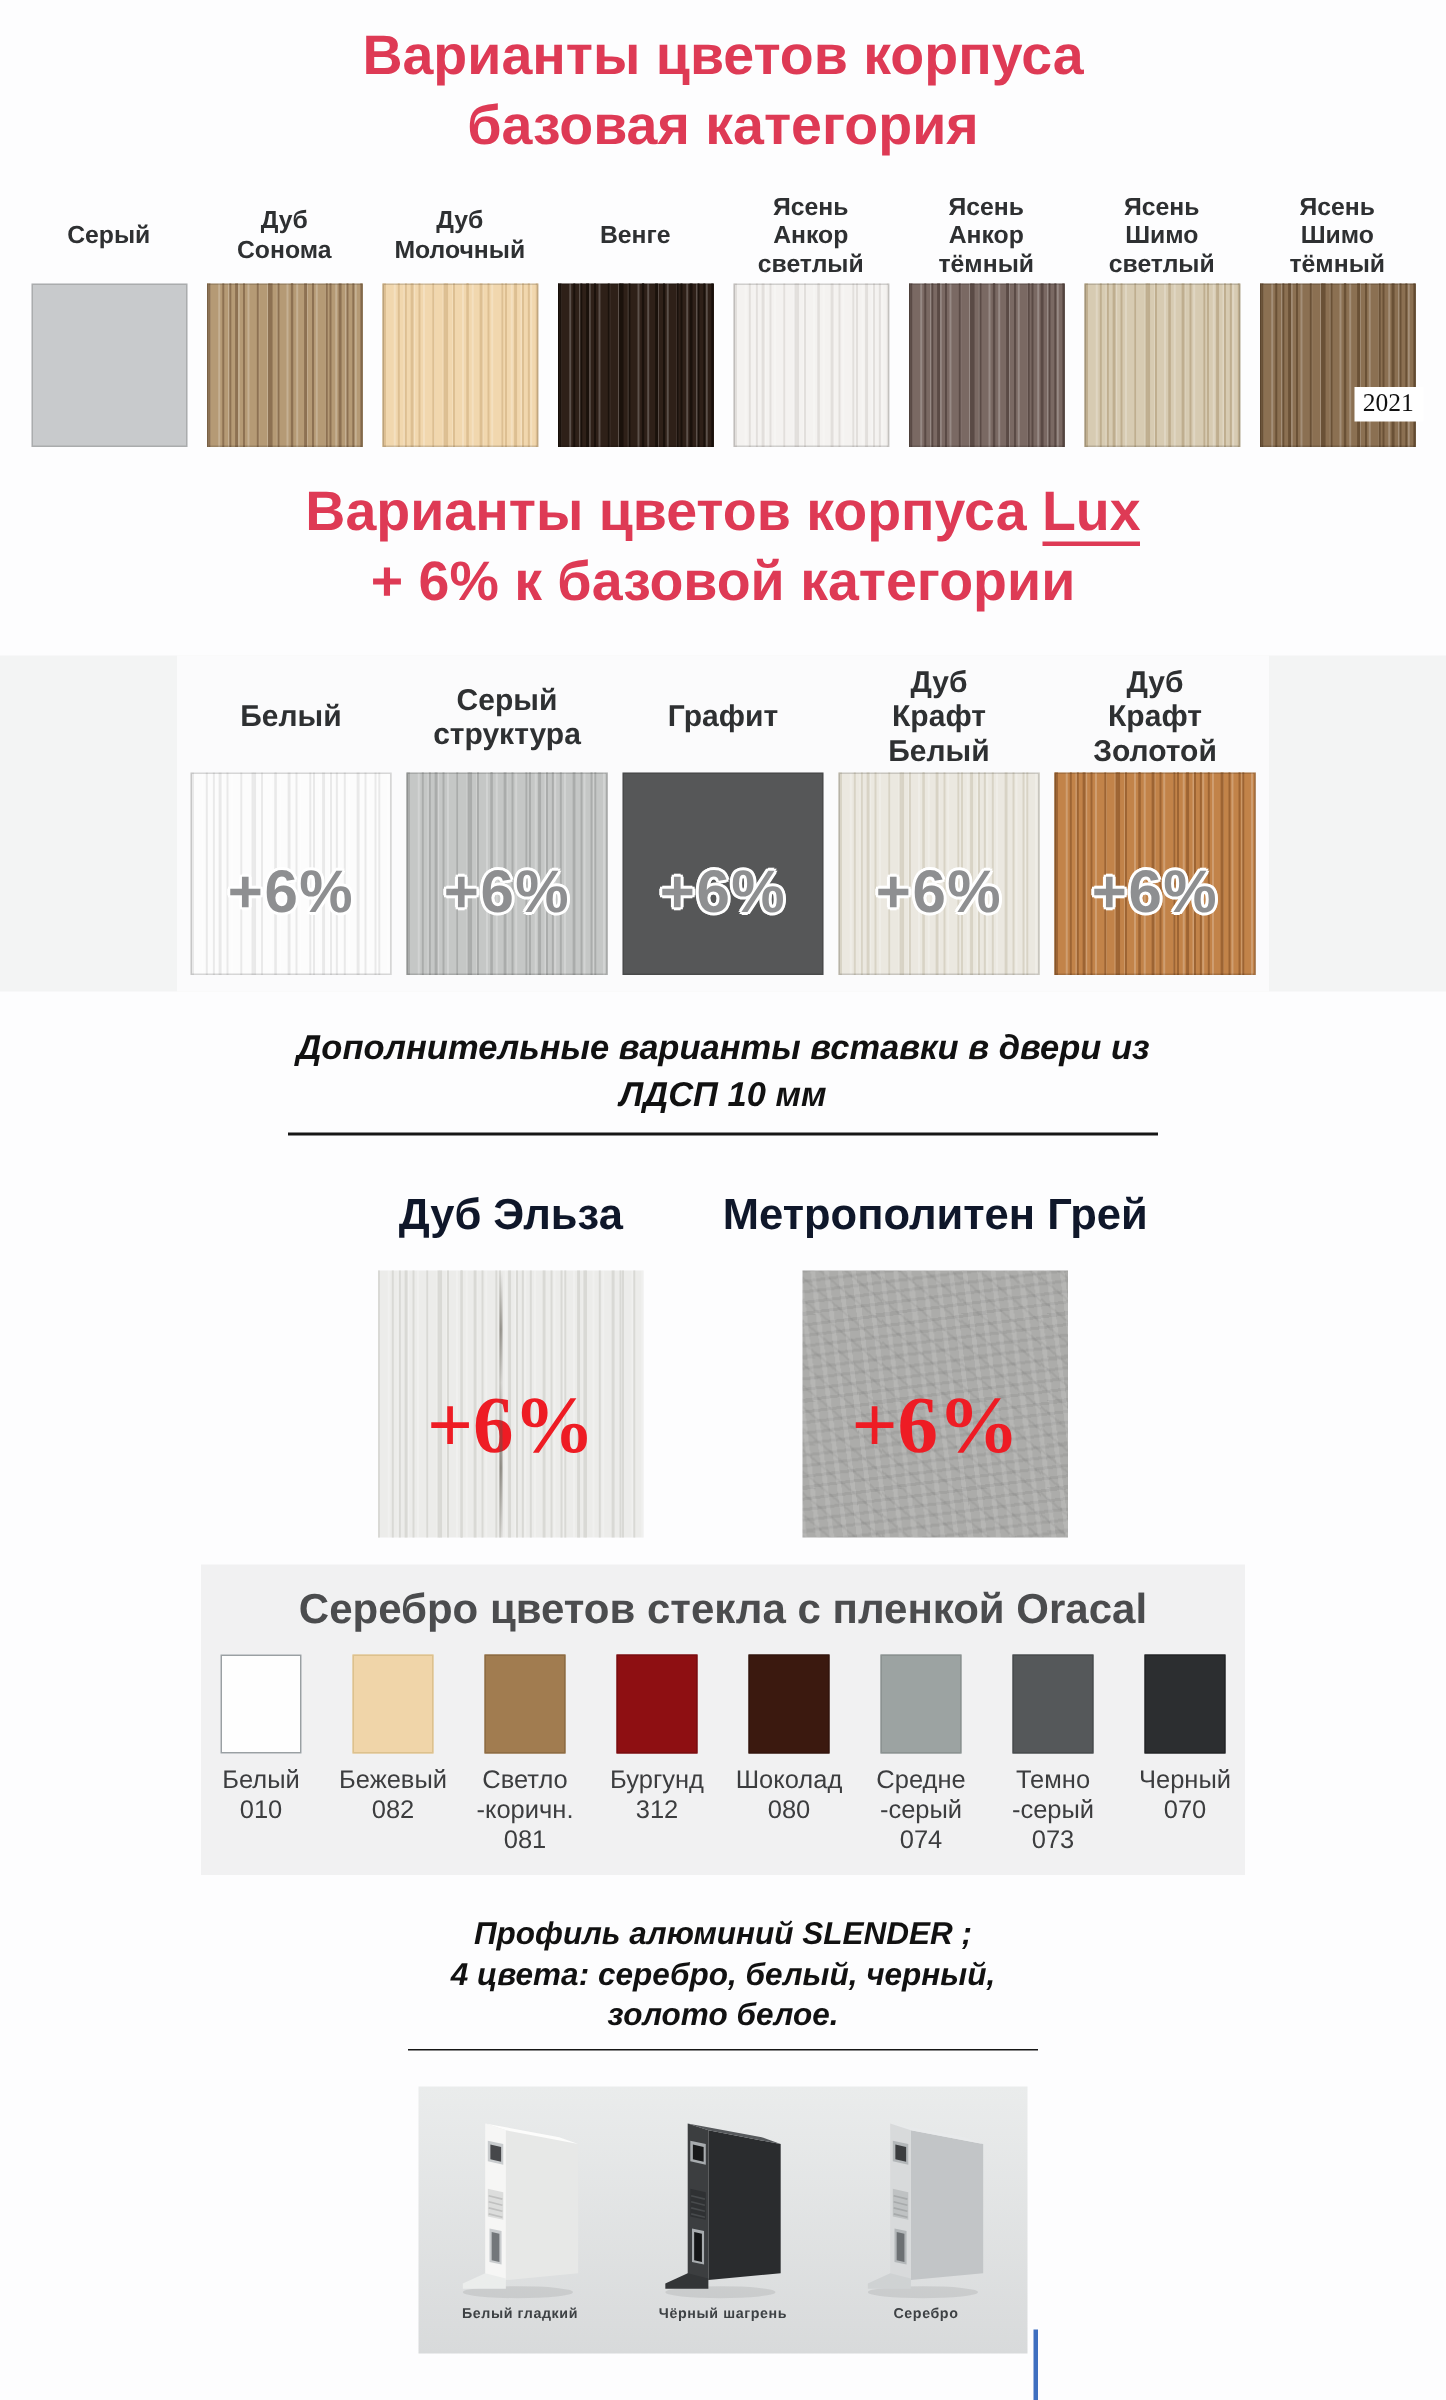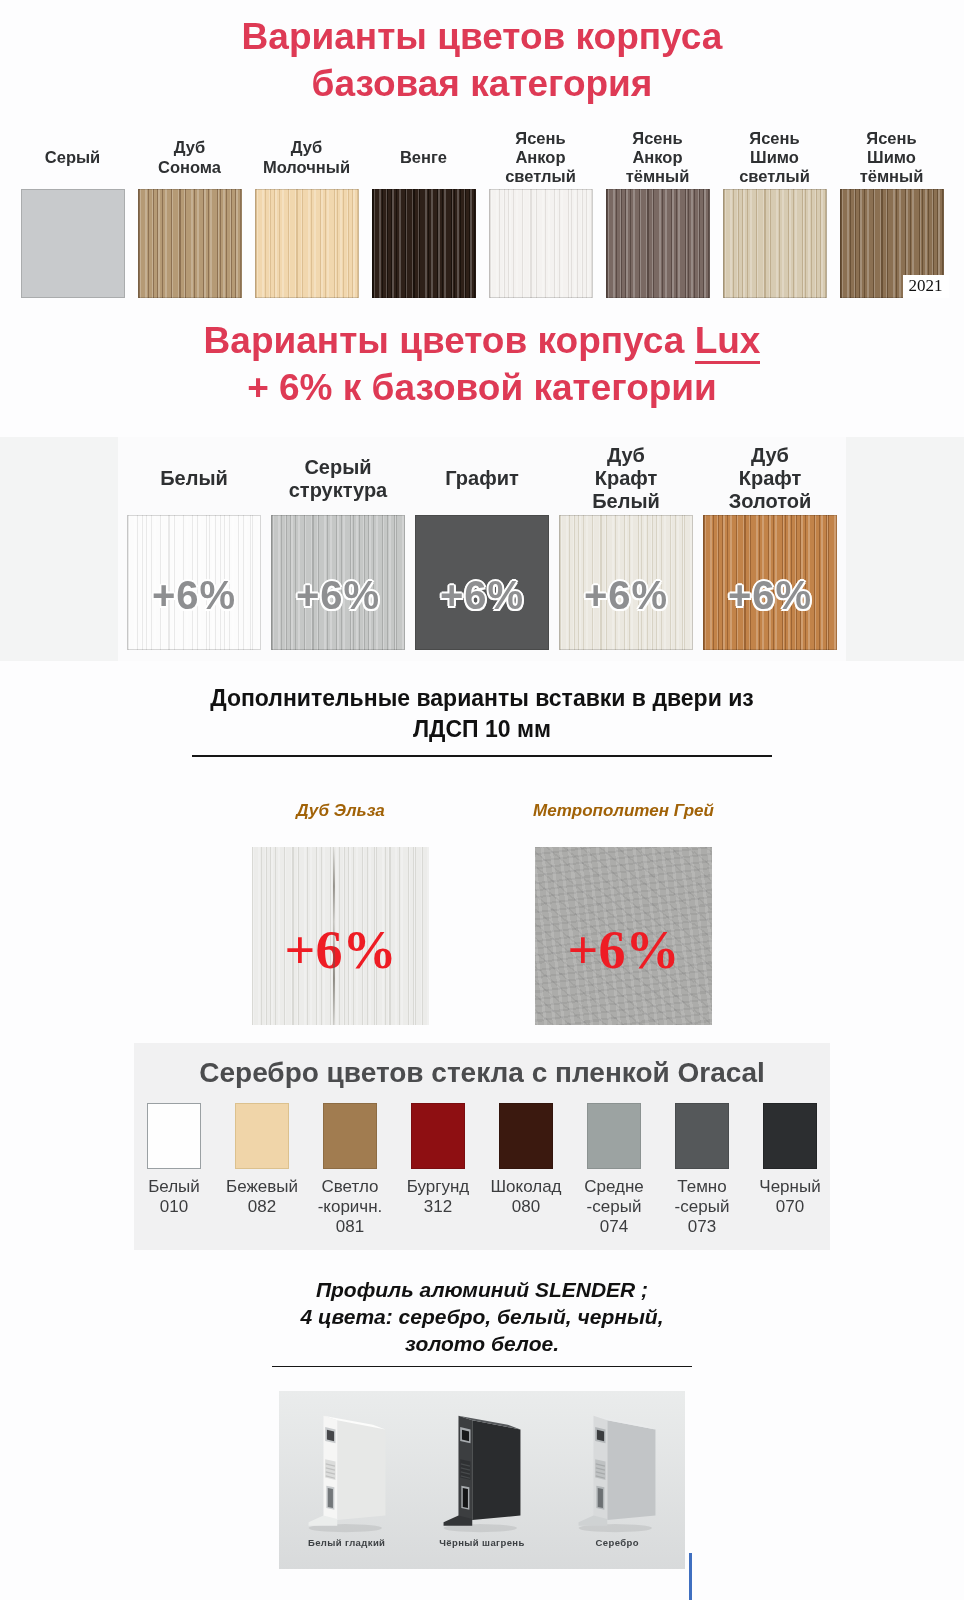--- a/index.html
+++ b/index.html
@@ -70,28 +70,28 @@
   .row-lux .surface{width:134px; height:135px; margin-top:4px; display:flex; align-items:center; justify-content:center;}
   .plus-gray{
     font-size:40px; font-weight:600; letter-spacing:1px; padding-top:26px;
     text-shadow:-2px 0 0 #fff,2px 0 0 #fff,0 -2px 0 #fff,0 2px 0 #fff,
                 -1.5px -1.5px 0 #fff,1.5px -1.5px 0 #fff,-1.5px 1.5px 0 #fff,1.5px 1.5px 0 #fff;
   }
 
   
   .ins-title{
     margin-top:22px; text-align:center;
-    font-size:23px; font-weight:700; color:#111; line-height:1.35;
+    font-size:23px; font-weight:700; font-style:italic; color:#111; line-height:1.35;
   }
   .rule{margin:10px auto 0 auto; background:#161616;}
   .rule-wide{width:580px; height:2px;}
   .rule-narrow{width:420px; height:1.5px; margin-top:8px;}
   .row-ins{margin-top:40px; gap:106px;}
   .row-ins .sw-item{width:177px;}
-  .row-ins .sw-label{height:28px; font-size:17px; font-weight:700; font-style:italic; color:#a16207; white-space:nowrap;}
+  .row-ins .sw-label{height:28px; font-size:29px; font-weight:700; color:#0f172a; white-space:nowrap;}
   .row-ins .surface{width:177px; height:178px; margin-top:22px; border:none; display:flex; align-items:center; justify-content:center;}
   .plus-red{
     font-family:"Liberation Serif", serif; font-weight:700; font-size:54px; padding-top:28px;
   }
 
   
   .oracal-panel{
     width:696px; margin:18px auto 0 auto; background:#f1f1f2;
     padding:14px 0 12px 0;
   }
@@ -175,21 +175,21 @@
     <div class="surface tx-wood" style="--base: #d7cbb2; --grain: #bfae8f;"></div>
   </div>
       <div class="sw-item">
     <div class="sw-label pre">Ясень
 Шимо
 тёмный</div>
     <div class="surface tx-wood" style="--base: #8b7052; --grain: #6a5136;"></div>
   </div>
     </div>
   <div style="position:relative; width:905px; margin:0 auto;">
-    <span class="watermark" style="bottom:0;">2021</span>
+    <span class="watermark" style="bottom:17px;">2021</span>
   </div>
 
   <h1 class="big-title title2" style="color: rgb(222, 58, 85);">
     <span class="pre"><span>Варианты цветов корпуса </span><span class="uline">Lux</span></span><br>
     <span>+ 6% к базовой категории</span>
   </h1>
 
   <div class="lux-band">
     <div class="lux-panel">
       <div class="swatch-row row-lux">

